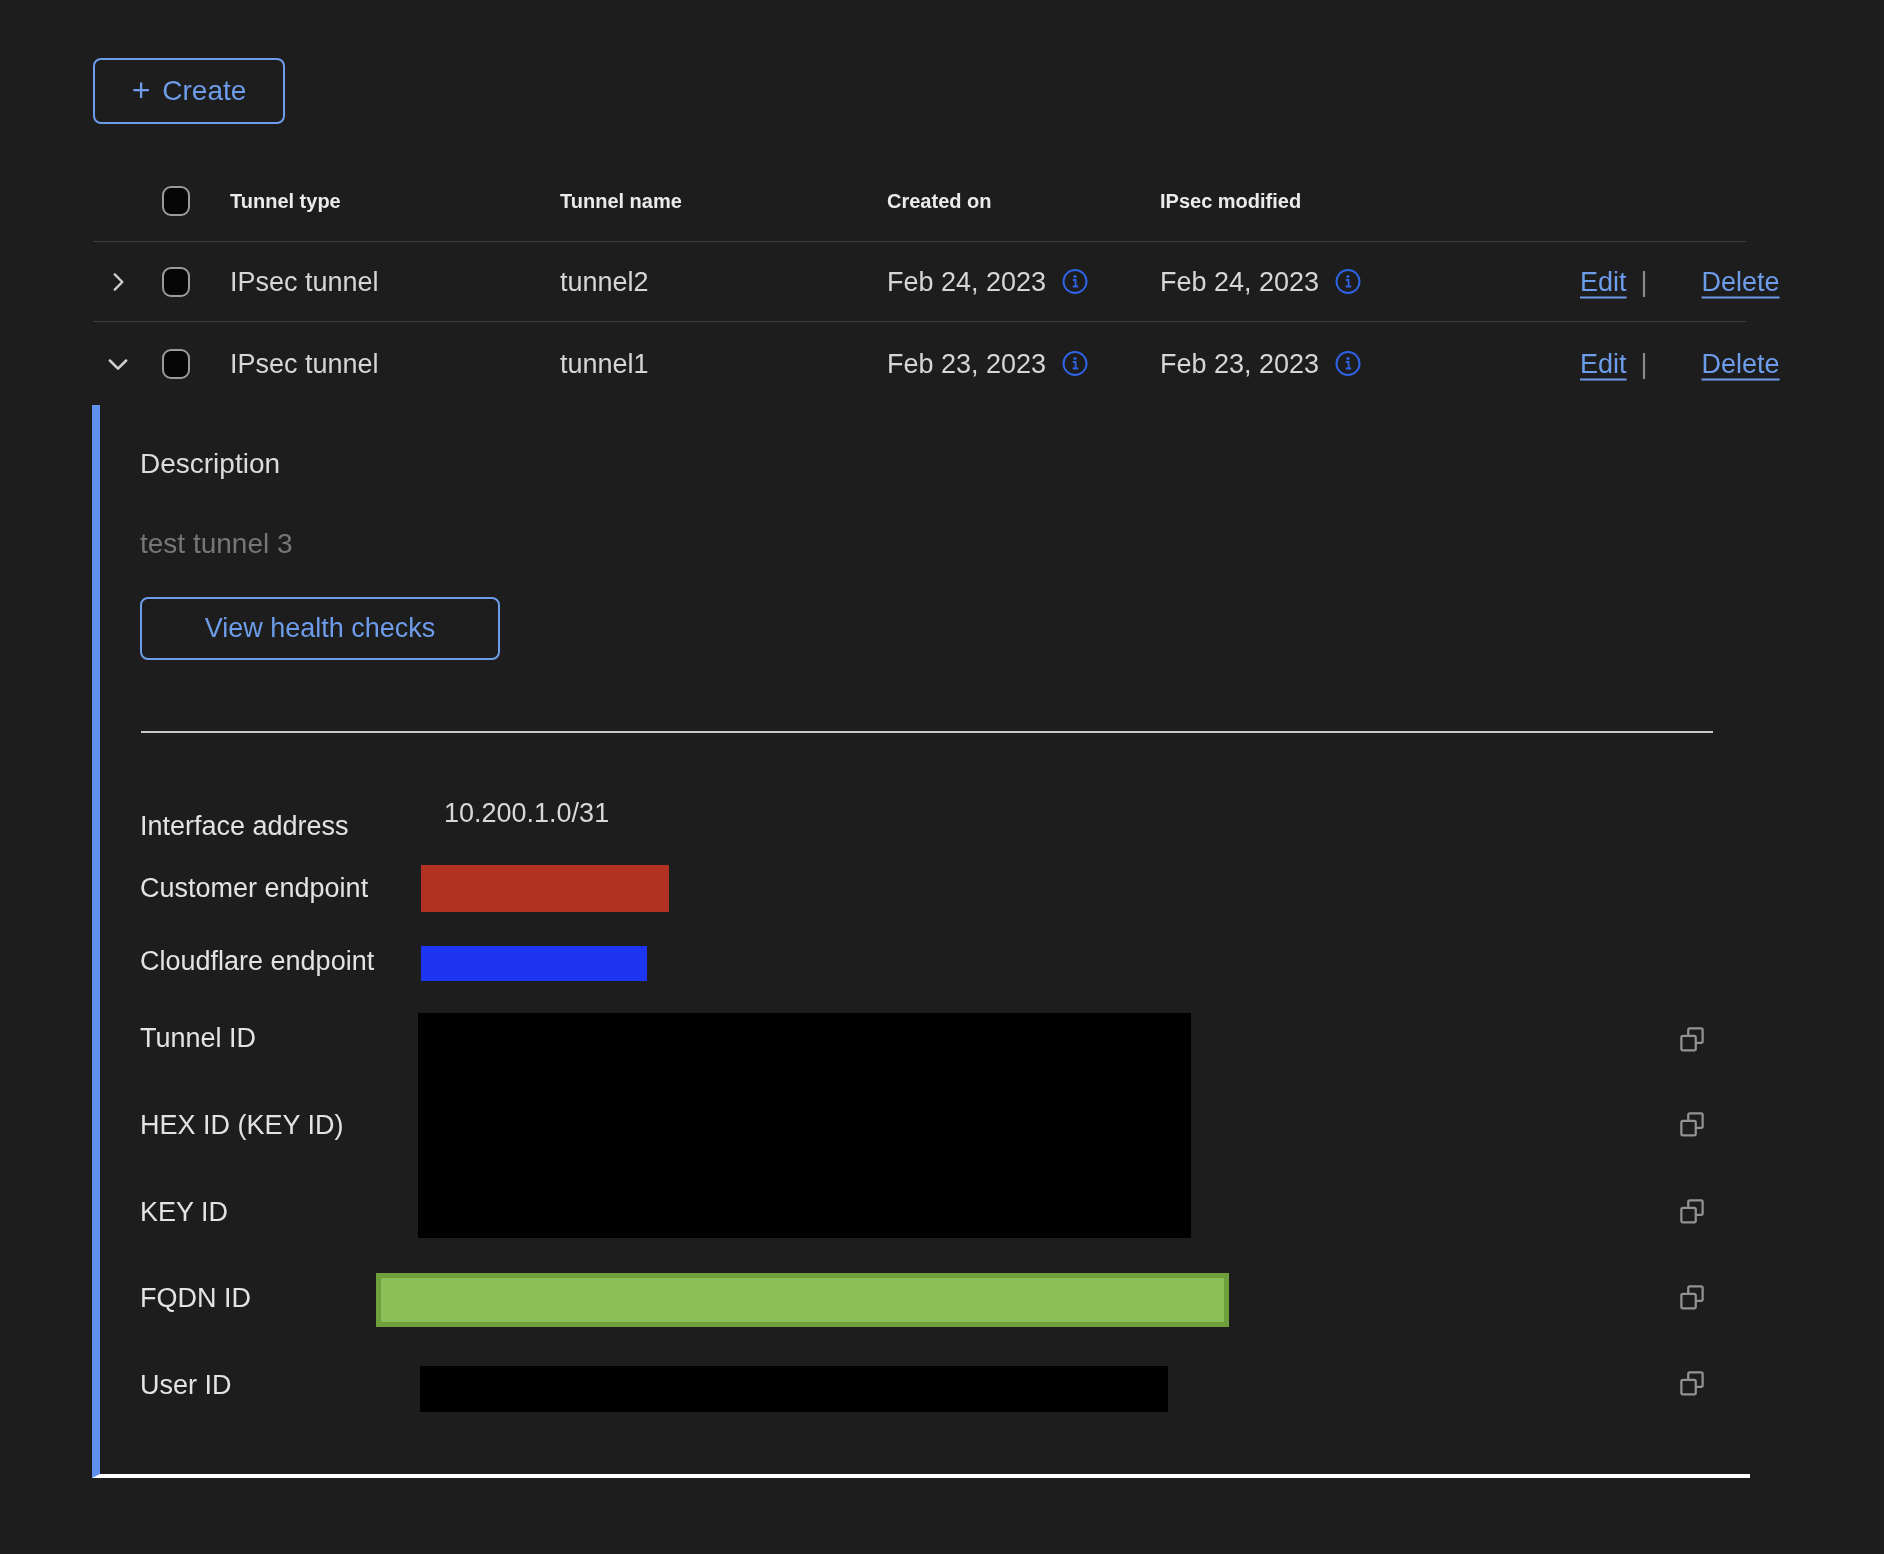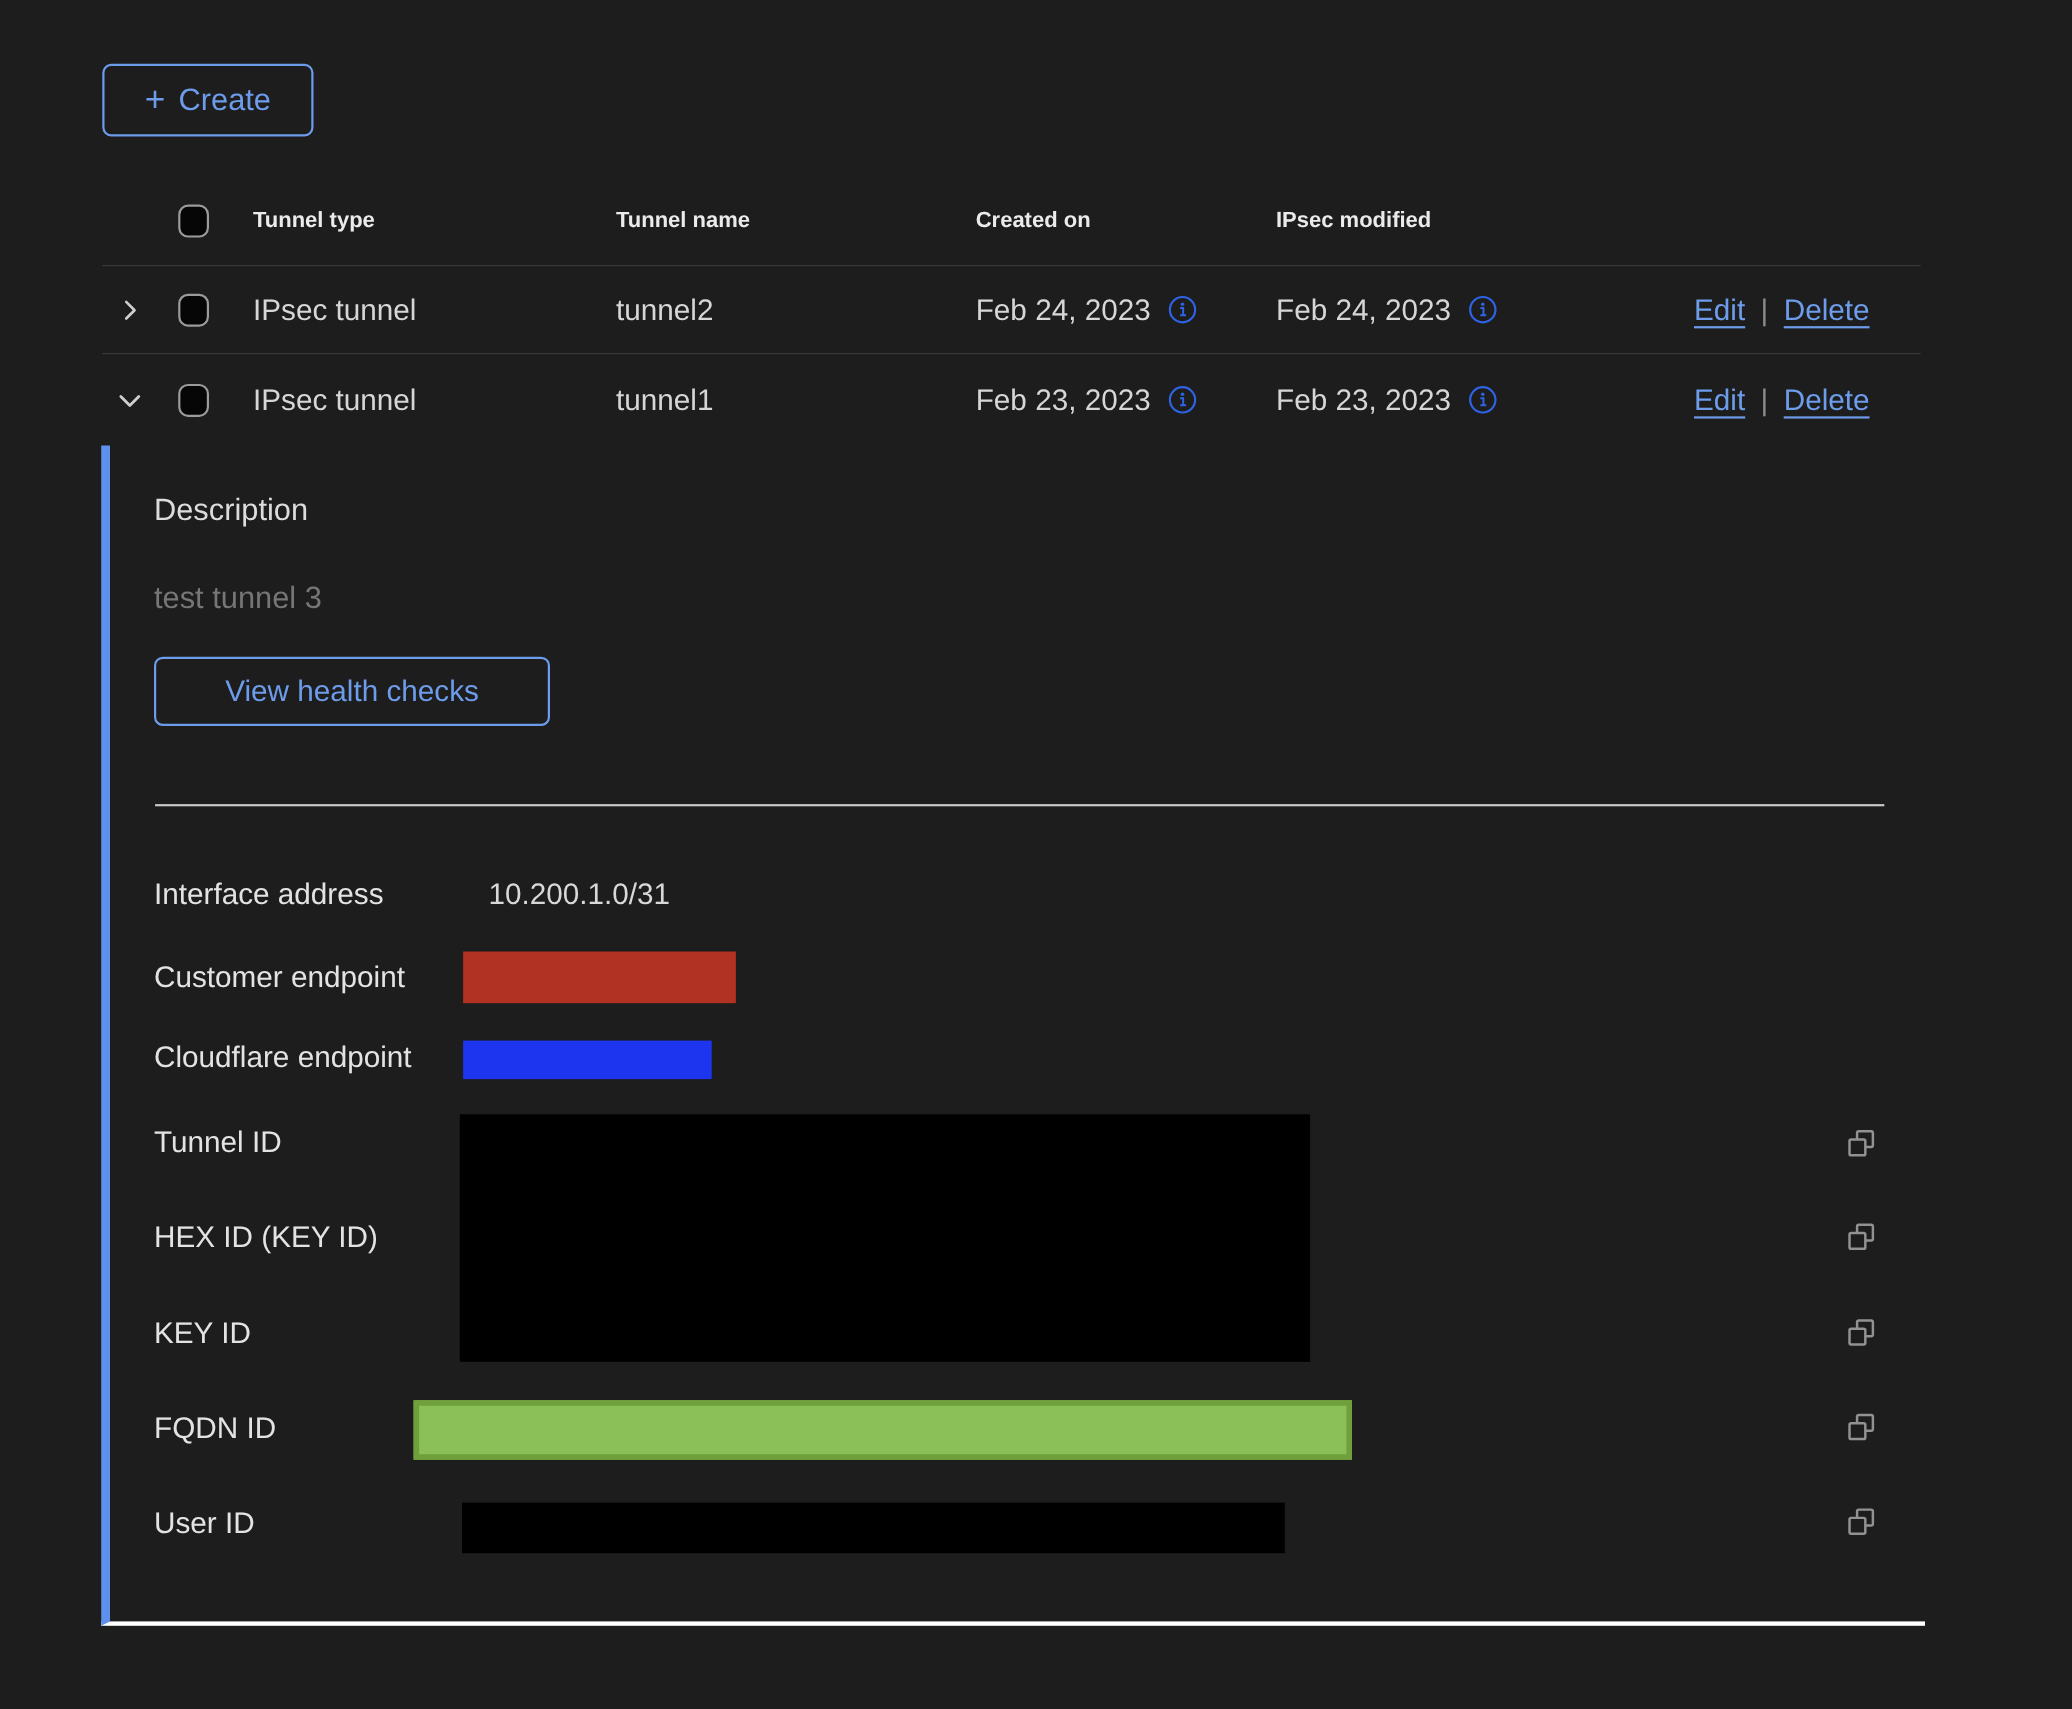--- a/index.html
+++ b/index.html
@@ -32,21 +32,21 @@
   .c-name{left:467px;text-align:center;}
   .c-created{left:794px;display:flex;align-items:center;gap:16px;}
   .c-modified{left:1067px;display:flex;align-items:center;gap:16px;}
   .c-actions{left:1447px;display:flex;align-items:center;gap:14px;}
   .checkbox{
     width:28px;height:30px;box-sizing:border-box;border:2px solid #9b9b9b;
     border-radius:9px;background:#060606;cursor:pointer;display:block;
   }
   .link{
     color:var(--color-accent,#6d9ceb);font-size:27px;cursor:pointer;
-    text-decoration:underline;text-underline-offset:6px;text-decoration-thickness:2px;
+    text-decoration:underline;text-underline-offset:6px;text-decoration-thickness:2px;margin-left:40px;
   }
   .pipe{color:#8a8a8a;font-size:27px;}
   .info-icon{display:inline-flex;flex:none;cursor:pointer;}
   
   .panel{
     position:absolute;left:92px;top:405px;width:1658px;height:1073px;
     box-sizing:border-box;border-left:8px solid var(--color-accent_bar,#6090ee);
     border-bottom:4px solid #ffffff;
   }
   .panel .abs{position:absolute;white-space:nowrap;}
@@ -173,21 +173,21 @@
 
     <span class="abs desc-label">Description</span>
     <span class="abs desc-value">test tunnel 3</span>
 
     <button class="abs health-btn">
       <span>View health checks</span>
     </button>
 
     <div class="abs bright-divider"></div>
 
-    <span class="abs field-label" style="top:393px">Interface address</span>
+    <span class="abs field-label" style="top:406px">Interface address</span>
     <span class="abs field-value" style="left:344px;top:393px">10.200.1.0/31</span>
 
     <span class="abs field-label" style="top:468px">Customer endpoint</span>
     <div class="redact redact-red"></div>
 
     <span class="abs field-label" style="top:541px">Cloudflare endpoint</span>
     <div class="redact redact-blue"></div>
 
     <span class="abs field-label" style="top:618px">Tunnel ID</span>
     <span class="abs field-label" style="top:705px">HEX ID (KEY ID)</span>

